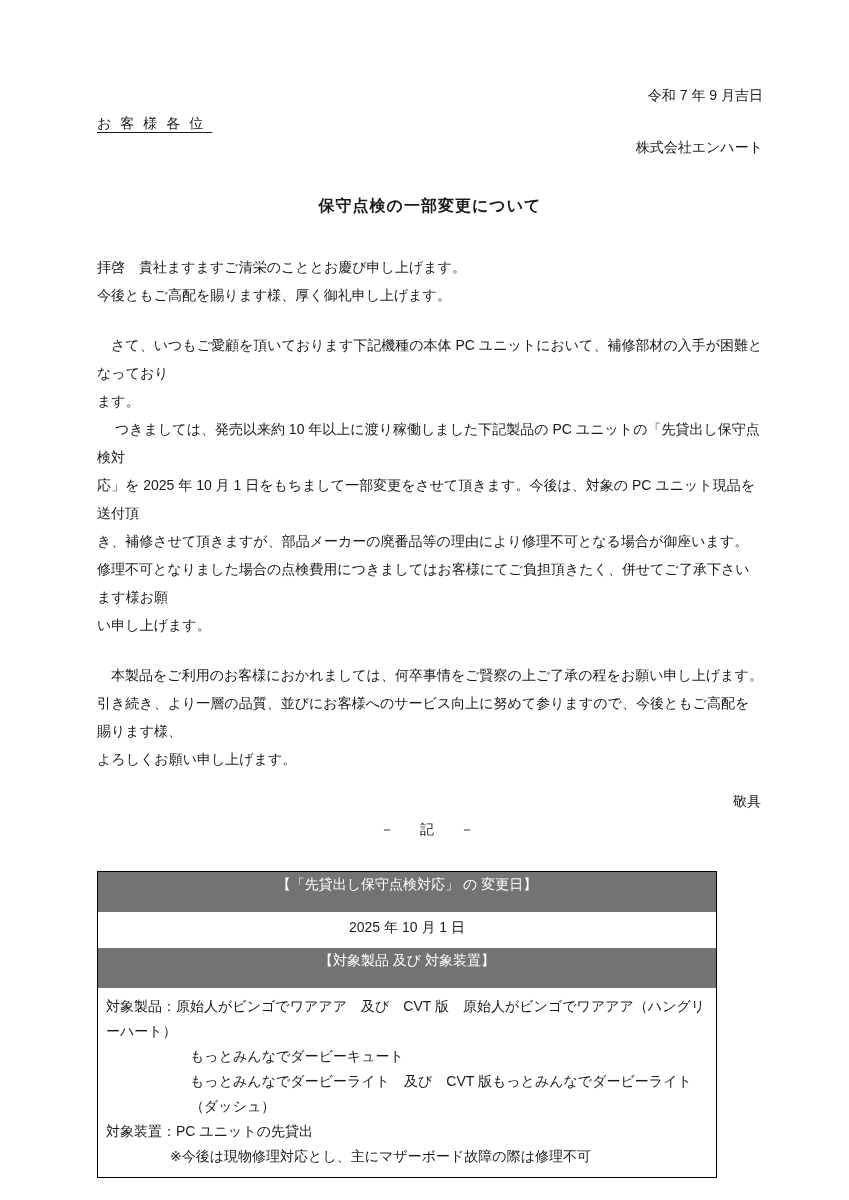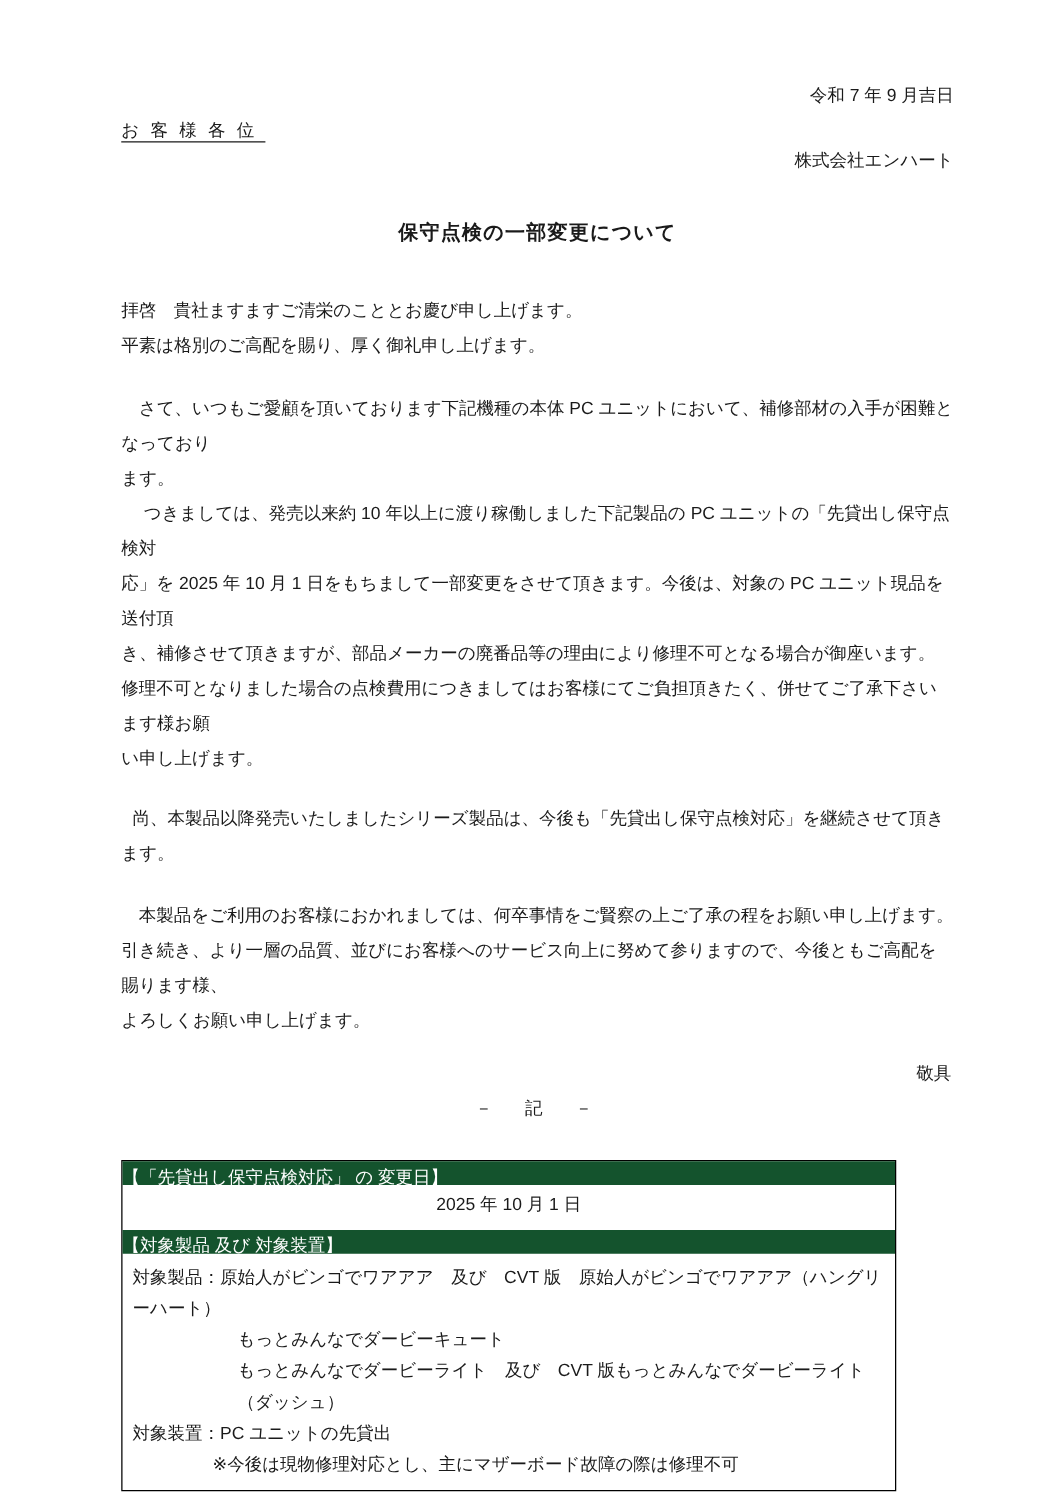--- a/index.html
+++ b/index.html
@@ -6,21 +6,21 @@
   .page {
     position: relative;
     width: 849px;
     height: 1200px;
     margin: 0 auto;
     background: #ffffff;
     color: #1a1a1a;
     font-family: "Liberation Sans", "DejaVu Sans", sans-serif;
     font-size: 14px;
     box-sizing: border-box;
-    padding: 66px 86px 0 97px;
+    padding: 85px 86px 0 97px;
     overflow: hidden;
   }
   .right { text-align: right; }
   .center { text-align: center; }
   .date { line-height: 20px; }
   .recipient {
     margin-top: 8px;
     display: inline-block;
     letter-spacing: 9px;
     text-decoration: underline;
@@ -47,23 +47,24 @@
   .ind-15 { text-indent: 18px; }
   .keigu { margin-top: 14px; line-height: 28px; padding-right: 2px; }
   .ki { line-height: 28px; letter-spacing: 6px; }
   .notice-table {
     margin-top: 28px;
     width: 620px;
     border: 1px solid #000;
     box-sizing: border-box;
   }
   .bar {
-    background: #14532d;
+    background: #737373;
     color: #fff;
-    height: 19px;
+    text-align: center;
+    height: 40px;
     line-height: 25px;
     font-size: 14px;
   }
   .row-date { text-align: center; line-height: 30px; height: 36px; }
   .row-products { padding: 6px 8px 8px 8px; }
   .row-products .tline { line-height: 25px; }
   .tind-a { padding-left: 84px; }
   .tind-b { padding-left: 64px; }
 </style>
 </head>
@@ -76,36 +77,33 @@
   <div>
     <span class="recipient">お客様各位</span>
   </div>
 
   <div class="company right">株式会社エンハート</div>
 
   <h1 class="title">保守点検の一部変更について</h1>
 
   <div class="para p1">
     <div class="line">拝啓　貴社ますますご清栄のこととお慶び申し上げます。</div>
-    <div class="line">平素は格別のご高配を賜り、厚く御礼申し上げます。</div>
+    <div class="line">今後ともご高配を賜ります様、厚く御礼申し上げます。</div>
   </div>
 
   <div class="para p2">
     <div class="line ind-1">さて、いつもご愛顧を頂いております下記機種の本体 PC ユニットにおいて、補修部材の入手が困難となっており</div>
     <div class="line">ます。</div>
     <div class="line ind-15">つきましては、発売以来約 10 年以上に渡り稼働しました下記製品の PC ユニットの「先貸出し保守点検対</div>
     <div class="line">応」を 2025 年 10 月 1 日をもちまして一部変更をさせて頂きます。今後は、対象の PC ユニット現品を送付頂</div>
     <div class="line">き、補修させて頂きますが、部品メーカーの廃番品等の理由により修理不可となる場合が御座います。</div>
     <div class="line">修理不可となりました場合の点検費用につきましてはお客様にてご負担頂きたく、併せてご了承下さいます様お願</div>
     <div class="line">い申し上げます。</div>
   </div>
 
-  <div class="para p3">
-    <div class="line ind-05">尚、本製品以降発売いたしましたシリーズ製品は、今後も「先貸出し保守点検対応」を継続させて頂きます。</div>
-  </div>
 
   <div class="para p4">
     <div class="line ind-1">本製品をご利用のお客様におかれましては、何卒事情をご賢察の上ご了承の程をお願い申し上げます。</div>
     <div class="line">引き続き、より一層の品質、並びにお客様へのサービス向上に努めて参りますので、今後ともご高配を賜ります様、</div>
     <div class="line">よろしくお願い申し上げます。</div>
   </div>
 
   <div class="keigu right">敬具</div>
 
   <div class="ki center">－　記　－</div>

